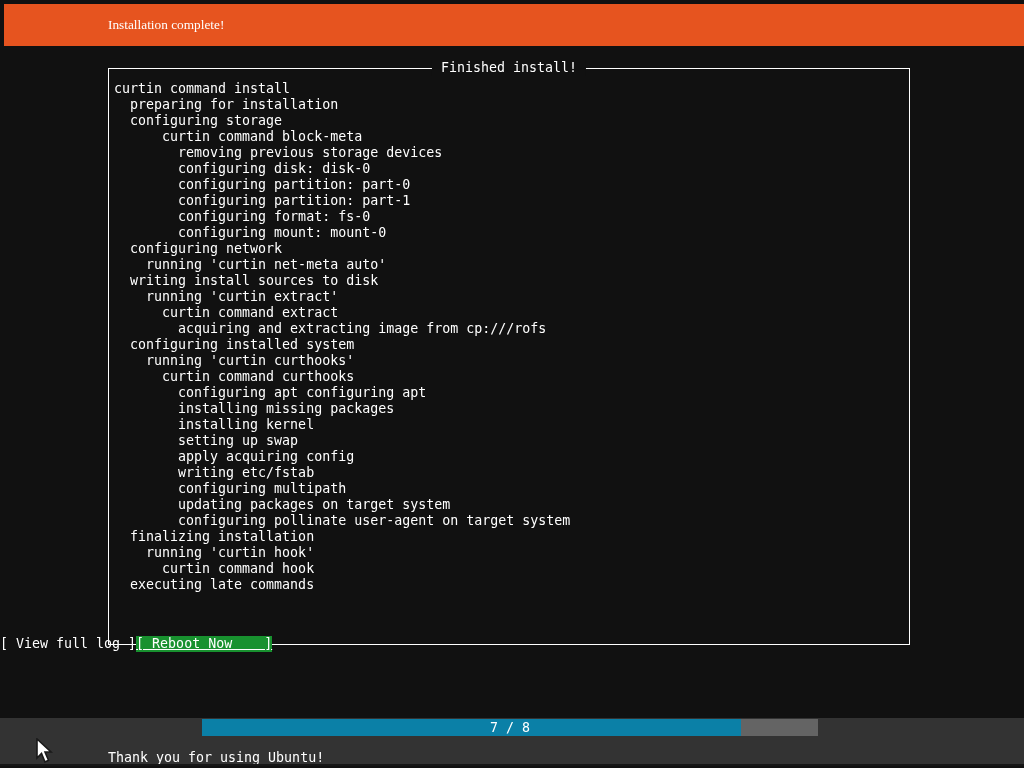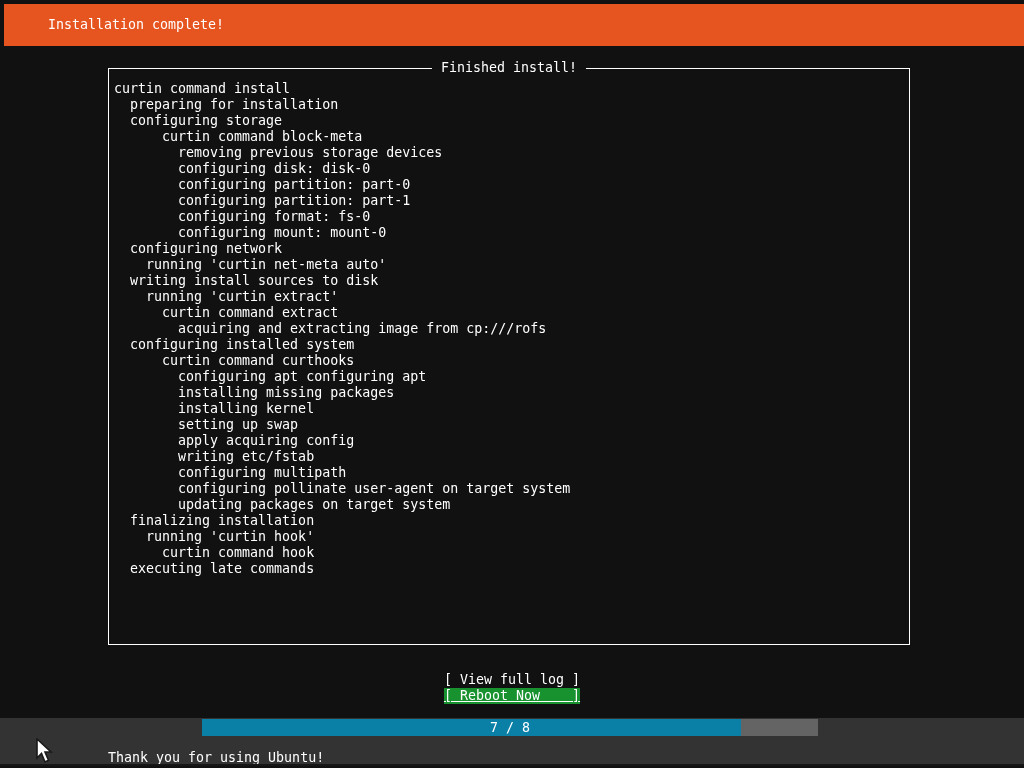--- a/index.html
+++ b/index.html
@@ -12,39 +12,39 @@
     color: var(--text, #ffffff);
   }
   .screen { position: relative; width: 1024px; height: 768px; background: var(--bg, #111111); }
 
   
   .header-bar {
     position: absolute; left: 4px; top: 4px; right: 0; height: 42px;
     background: var(--header-bg, #e6541f);
     display: flex; align-items: center;
   }
-  .header-title { padding-left: 44px; white-space: pre; }
+  .header-title { padding-left: 104px; white-space: pre; font-family: Liberation Serif, serif; }
 
   
   .logbox {
     position: absolute; left: 108px; top: 68px; width: 802px; height: 577px;
     border: 1px solid var(--border, #ffffff);
     background: var(--bg, #111111);
   }
   .logbox-title {
     position: absolute; top: -9px; left: 50%; transform: translateX(-50%);
     background: var(--bg, #111111); padding: 0 9px; white-space: pre;
   }
   .log-lines { position: absolute; left: 5px; top: 12px; right: 2px; }
   .log-line { white-space: pre; height: 16px; }
 
   
   .actions {
-    position: absolute; left: 0; top: 672px; width: 100%;
-    display: flex; flex-direction: column; align-items: center;
+    position: absolute; left: 0; top: 636px; width: 100%;
+    display: flex; flex-direction: row; align-items: center;
   }
   .btn { white-space: pre; height: 16px; cursor: default; }
   .btn.primary { background: var(--accent-green, #18912f); text-decoration: underline; }
 
   
   .footer-bar {
     position: absolute; left: 0; top: 718px; width: 1024px; height: 48px;
     background: var(--footer-bg, #333333);
   }
   .footer-bar::after {
@@ -90,30 +90,31 @@
         <div class="log-line">        configuring partition: part-1</div>
         <div class="log-line">        configuring format: fs-0</div>
         <div class="log-line">        configuring mount: mount-0</div>
         <div class="log-line">  configuring network</div>
         <div class="log-line">    running 'curtin net-meta auto'</div>
         <div class="log-line">  writing install sources to disk</div>
         <div class="log-line">    running 'curtin extract'</div>
         <div class="log-line">      curtin command extract</div>
         <div class="log-line">        acquiring and extracting image from cp:///rofs</div>
         <div class="log-line">  configuring installed system</div>
+        <div class="log-line">    running 'curtin curthooks'</div>
         <div class="log-line">      curtin command curthooks</div>
         <div class="log-line">        configuring apt configuring apt</div>
         <div class="log-line">        installing missing packages</div>
         <div class="log-line">        installing kernel</div>
         <div class="log-line">        setting up swap</div>
         <div class="log-line">        apply acquiring config</div>
         <div class="log-line">        writing etc/fstab</div>
         <div class="log-line">        configuring multipath</div>
+        <div class="log-line">        updating packages on target system</div>
         <div class="log-line">        configuring pollinate user-agent on target system</div>
-        <div class="log-line">        updating packages on target system</div>
         <div class="log-line">  finalizing installation</div>
         <div class="log-line">    running 'curtin hook'</div>
         <div class="log-line">      curtin command hook</div>
         <div class="log-line">  executing late commands</div>
       </div>
   </div>
 
   <div class="actions">
     <div class="btn">[ View full log ]</div>
     <div class="btn primary">[ Reboot Now    ]</div>

